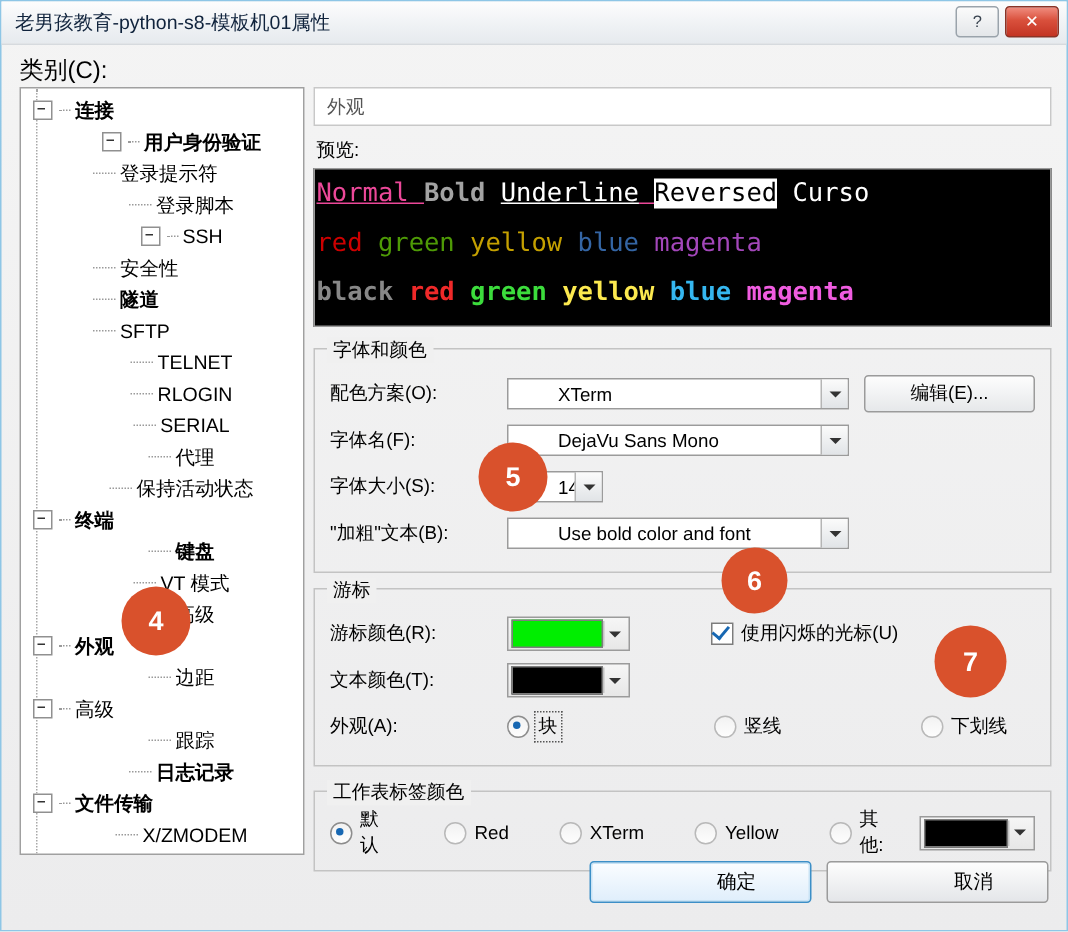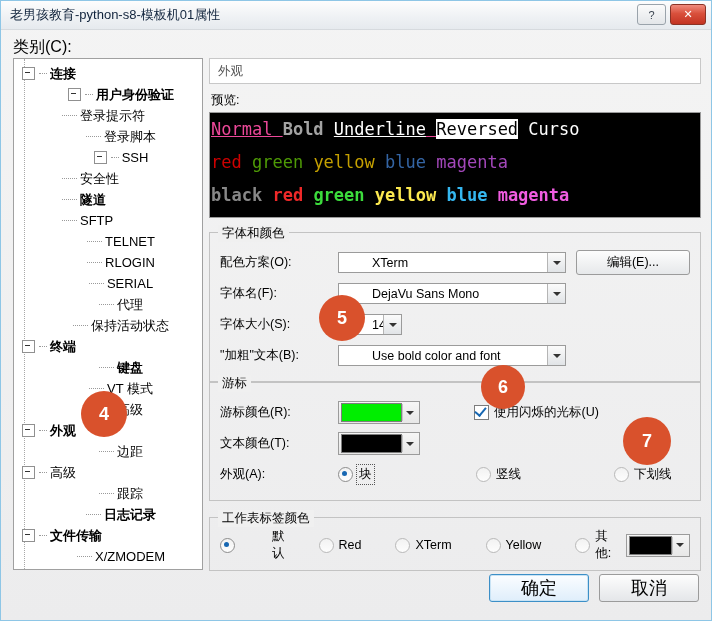--- a/index.html
+++ b/index.html
@@ -169,22 +169,22 @@
   .ritem{display:flex;align-items:center;font-size:12.5px;}
   .focusring{outline:1px dotted #555;outline-offset:1px;padding:0 1px;}
 
   
   .bottom{
     position:absolute;right:12px;bottom:18px;display:flex;gap:10px;
   }
   .dlgbtn{
     width:98px;height:26px;border-radius:3px;
     display:flex;align-items:center;justify-content:center;
-    font-size:18px;
-    border:1px solid #9b9b9b;background:linear-gradient(#fdfdfd,#e4e6e9);
+    font-size:13px;
+    border:1px solid #9b9b9b;background:linear-gradient(#fdfdfd,#e4e6e9);padding-left:48px;
   }
   .dlgbtn.default{
     border:1px solid #3c8fc7;box-shadow:0 0 0 1px #c8e3f5 inset;
     background:linear-gradient(#fbfdff,#dfeefb);
   }
 
   
   .badge{
     position:absolute;border-radius:50%;
     background:#d9512c;color:#fff;font-weight:bold;
@@ -373,21 +373,21 @@
         <div class="lab">"加粗"文本(B):</div>
         <div class="combo w-bold">
           <div class="val">Use bold color and font</div>
           <div class="arrow">
               <i class="caret"></i>
             </div>
         </div>
       </div>
     </div>
 
-    <div class="gbox" style="margin-top:0;">
+    <div class="gbox" style="margin-top:10px;">
       <div class="gtitle">游标</div>
 
       <div style="display:flex;">
         <div style="flex:none;width:248px;">
           <div class="row">
             <div class="lab">游标颜色(R):</div>
             <div class="swatch-combo">
               <div class="swatch" id="cursor-swatch" style="background: rgb(0, 238, 0);"></div>
               <div class="sw-arrow">
                   <i class="caret"></i>
@@ -430,21 +430,21 @@
               <span class="radio dim"></span>
               <span>下划线</span>
             </label>
           </div>
       </div>
     </div>
 
     <div class="gbox" style="margin-top:16px;padding:10px 10px 8px 10px;">
       <div class="gtitle">工作表标签颜色</div>
       <div style="display:flex;align-items:center;" id="tab-color-options">
-          <label class="ritem" style="margin-right: 34px; gap: 32px;">
+          <label class="ritem" style="margin-right: 34px;">
             <span class="radio on"></span>
             <span>默认</span>
           </label>
           <label class="ritem" style="margin-right: 34px;">
             <span class="radio dim"></span>
             <span>Red</span>
           </label>
           <label class="ritem" style="margin-right: 34px;">
             <span class="radio dim"></span>
             <span>XTerm</span>

